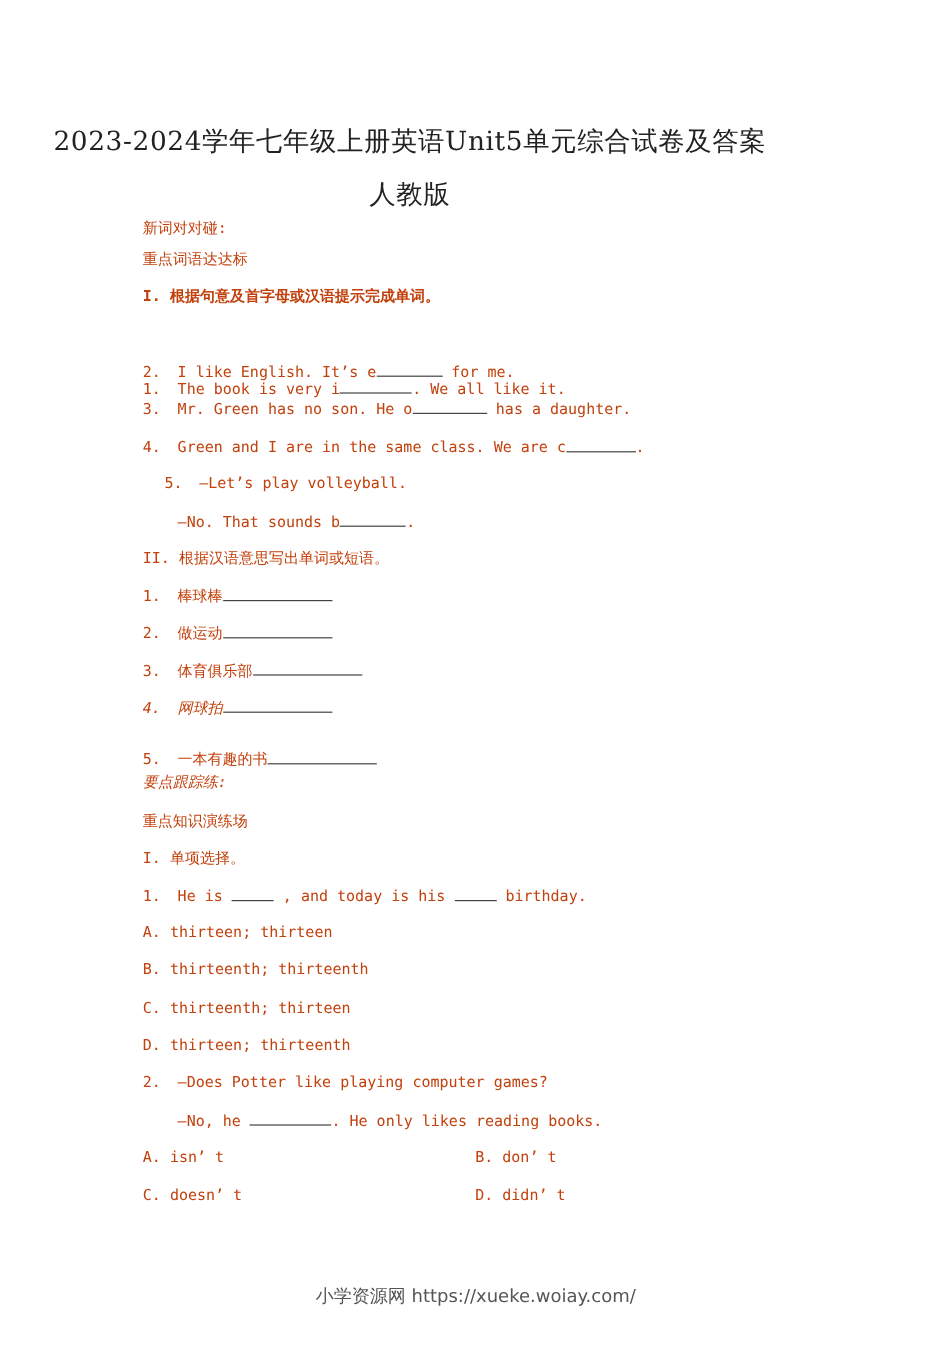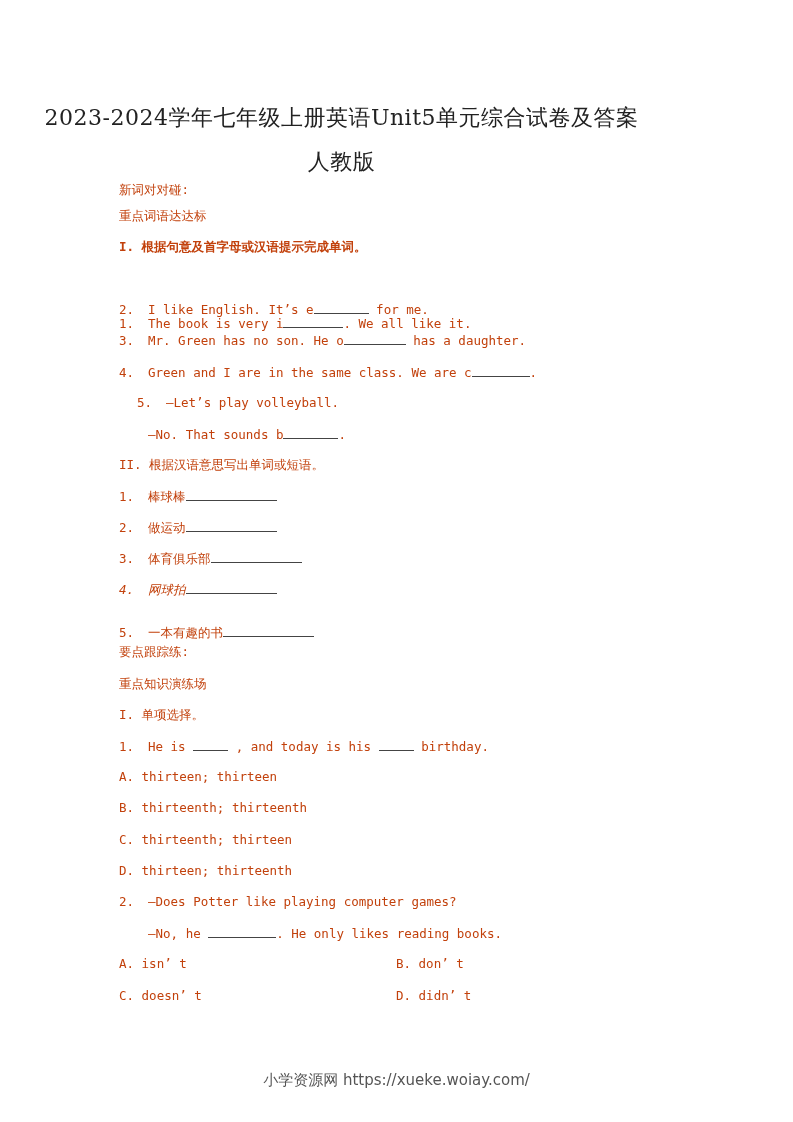--- a/index.html
+++ b/index.html
@@ -51,21 +51,21 @@
   <div class="line" style="top:488px;"><span class="num">1.</span><span>棒球棒</span><span class="blank" style="width:91px;"></span></div>
 
   <div class="line" style="top:519px;"><span class="num">2.</span><span>做运动</span><span class="blank" style="width:91px;"></span></div>
 
   <div class="line" style="top:550px;"><span class="num">3.</span><span>体育俱乐部</span><span class="blank" style="width:91px;"></span></div>
 
   <div class="line" style="top:581px;font-style:italic;"><span class="num">4.</span><span>网球拍</span><span class="blank" style="width:91px;"></span></div>
 
   <div class="line" style="top:612px;margin-top:12px;"><span class="num">5.</span><span>一本有趣的书</span><span class="blank" style="width:91px;"></span></div>
 
-  <div class="line" style="top:644px;">要点跟踪练:</div>
+  <div class="line" style="top:644px;font-style:italic;">要点跟踪练:</div>
   <div class="line" style="top:676px;">重点知识演练场</div>
   <div class="line" style="top:707px;text-align:right;">I. 单项选择。</div>
 
   <div class="line" style="top:738px;"><span class="num">1.</span><span>He is </span><span class="blank" style="width:35px;"></span><span> , and today is his </span><span class="blank" style="width:35px;"></span><span> birthday.</span></div>
 
   <div class="line" style="top:769px;">A. thirteen; thirteen</div>
   <div class="line" style="top:800px;">B. thirteenth; thirteenth</div>
   <div class="line" style="top:832px;">C. thirteenth; thirteen</div>
   <div class="line" style="top:863px;">D. thirteen; thirteenth</div>
 

